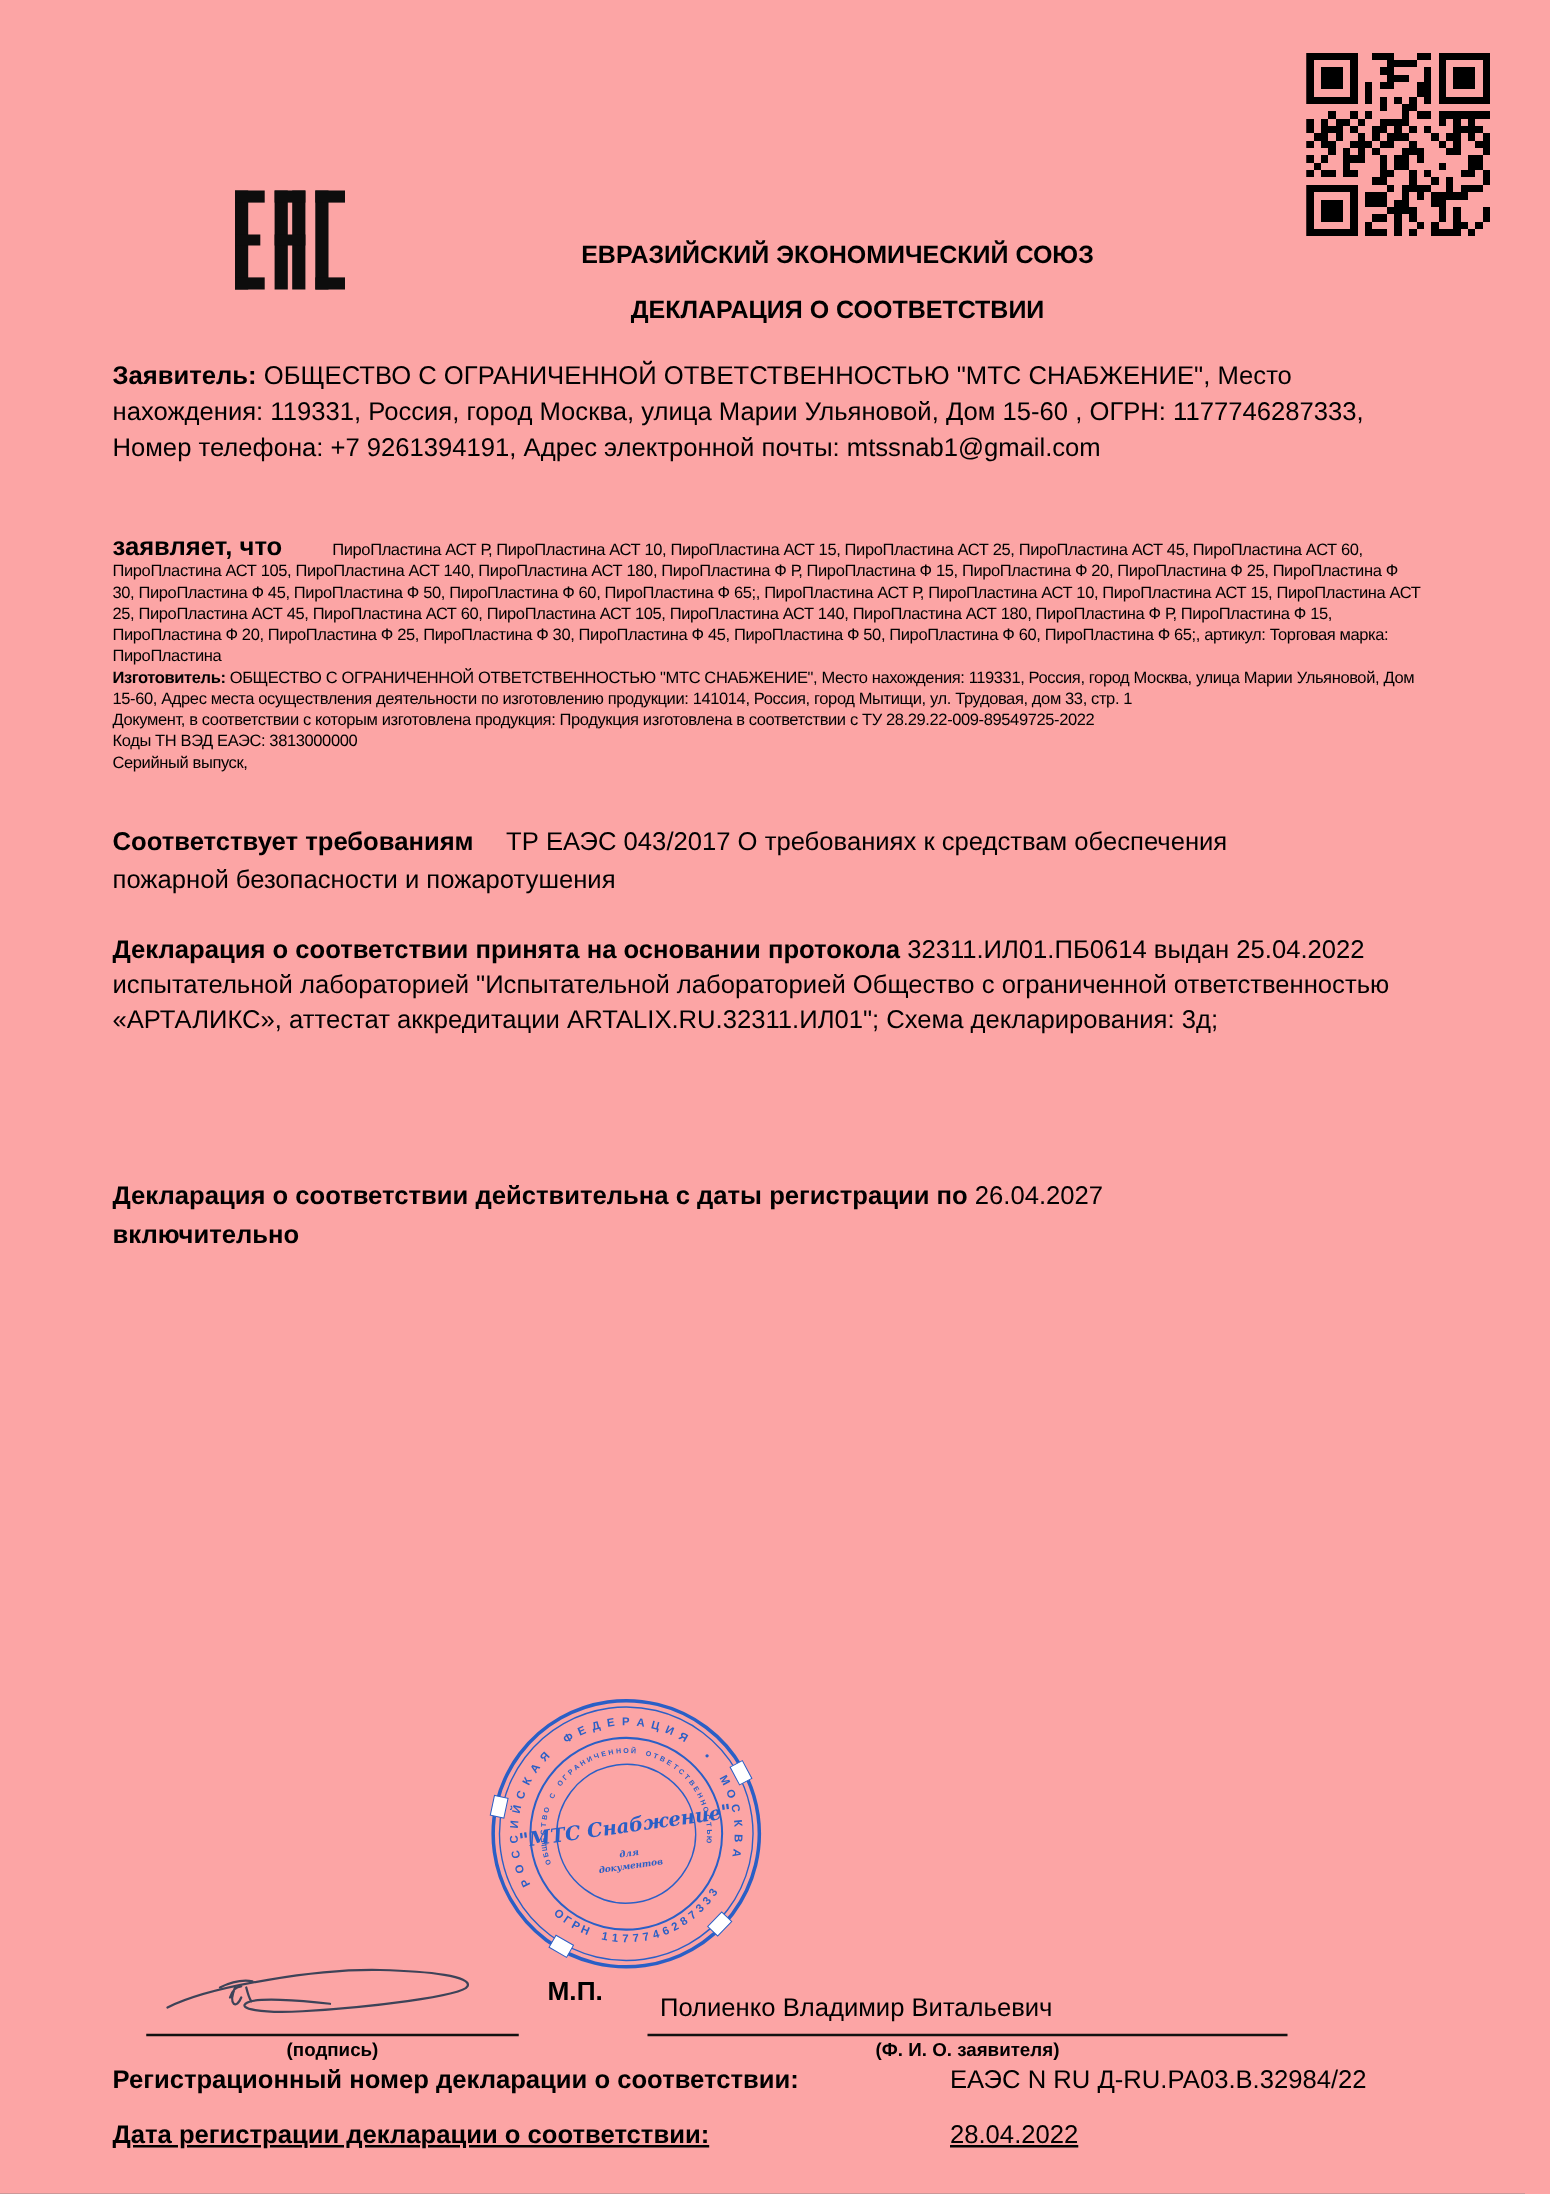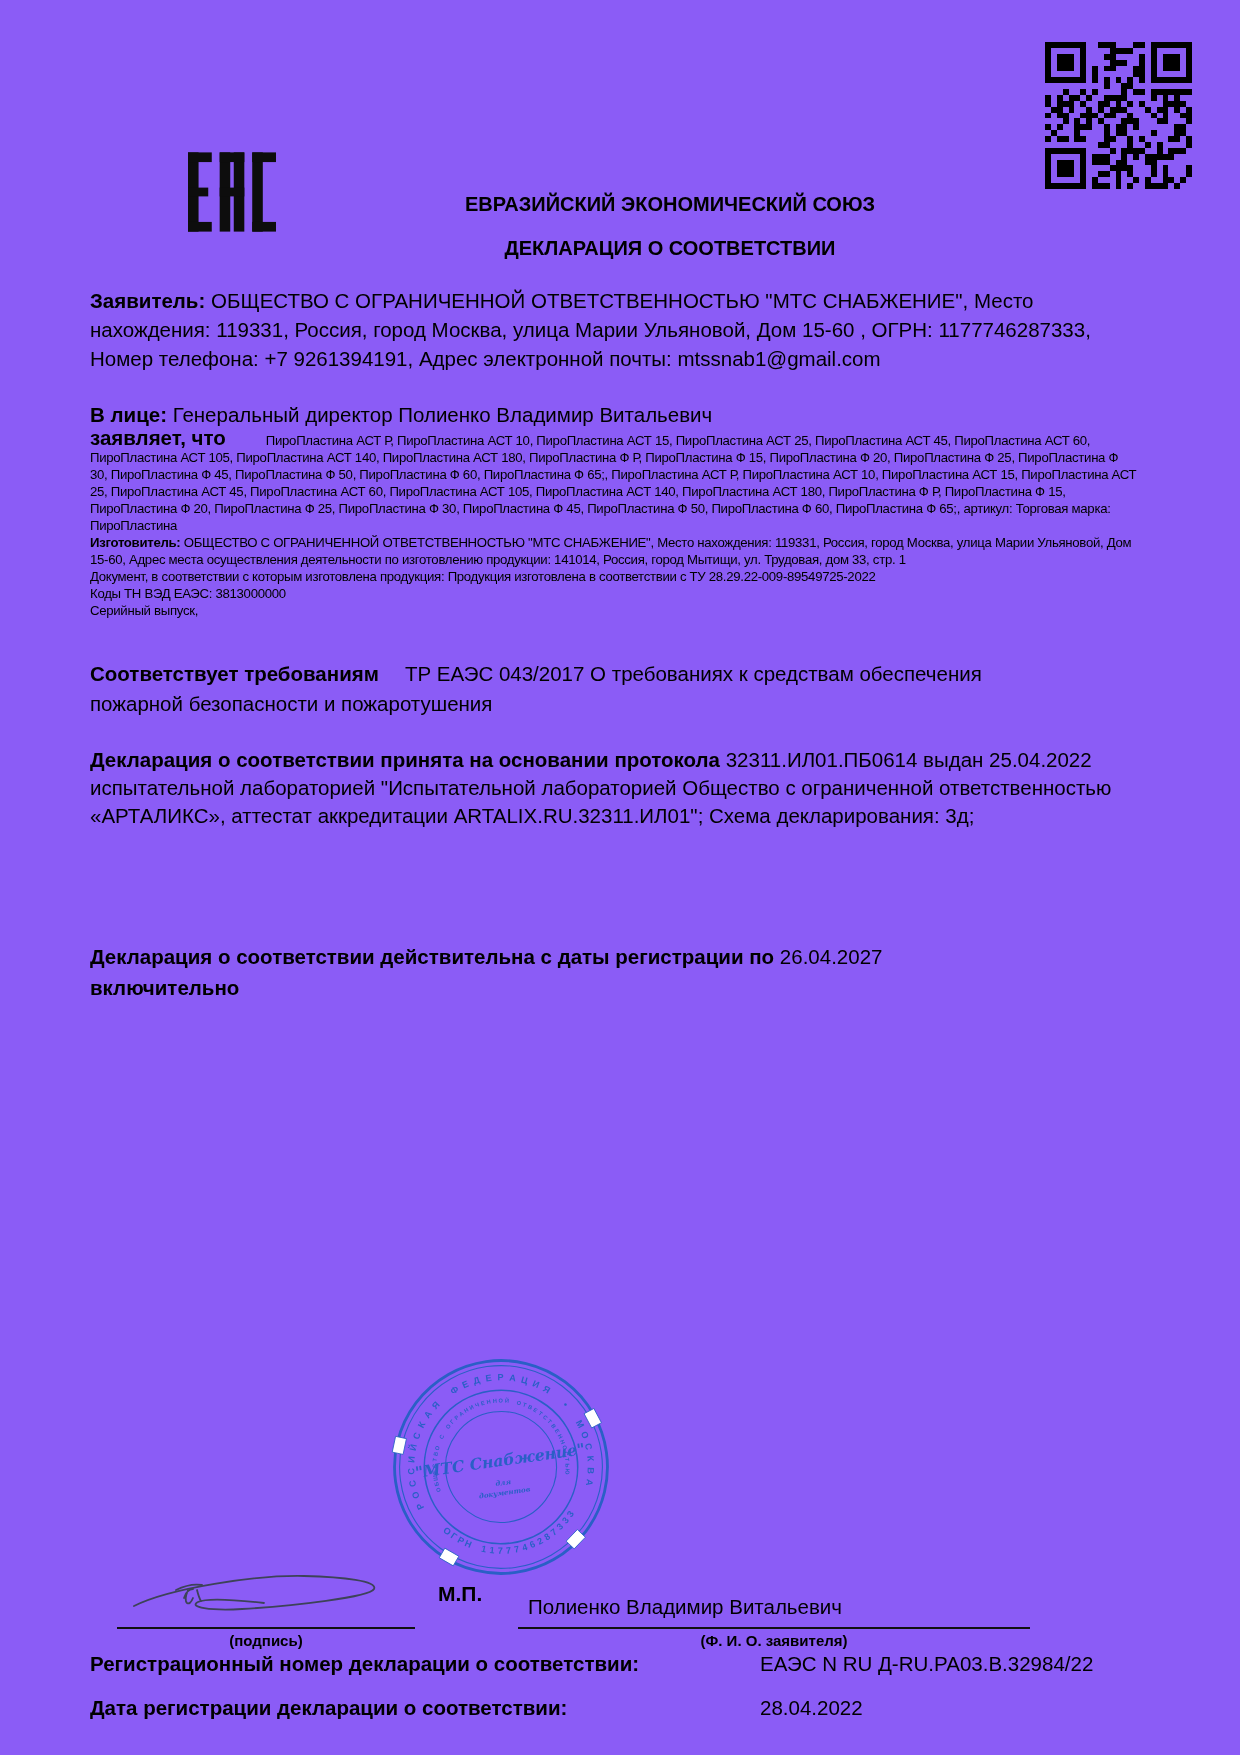--- a/index.html
+++ b/index.html
@@ -1,17 +1,17 @@
 <!DOCTYPE html>
 <html><head>
 <meta charset="utf-8">
 <style>
   html,body{margin:0;padding:0;background:#888;}
   .page{
-    position:relative;width:1240px;height:1755px;margin:0 auto;background:#8b5cf6;
+    position:relative;width:1240px;height:1755px;margin:0 auto;background:#fca5a5;
     font-family:"Liberation Sans",sans-serif;color:#000;overflow:hidden;
   }
   .abs{position:absolute;}
   
   .title{left:90px;width:1160px;text-align:center;font-weight:bold;font-size:20px;}
   .title-union{top:193px;}
   .title-doc{top:237px;}
   .eac{left:188px;top:152px;}
   .qr{left:1045px;top:42px;}
   
@@ -36,21 +36,21 @@
   .line-sign{left:117px;top:1627px;width:298px;}
   .line-fio{left:518px;top:1627px;width:512px;}
   .cap{font-size:15px;font-weight:bold;text-align:center;}
   .cap-sign{left:117px;top:1632px;width:298px;}
   .cap-fio{left:518px;top:1632px;width:512px;}
   .mp{left:438px;top:1582px;font-size:21px;font-weight:bold;text-align:center;}
   .fio-name{left:528px;top:1595px;font-size:20.5px;}
   .reg-label{left:90px;font-size:20.5px;font-weight:bold;}
   .reg-value{left:760px;font-size:20.5px;}
   .row1{top:1652px;}
-  .row2{top:1696px;}
+  .row2{top:1696px;text-decoration:underline;}
 </style>
 </head>
 <body>
 
 <div class="page">
 
   <div class="abs eac">
     <svg width="88" height="80" viewBox="0 0 100 90">
       <g fill="#0d0d0d">
         <rect x="0" y="0" width="12" height="90"></rect>
@@ -374,24 +374,20 @@
   </div>
 
   <div class="abs title title-union">ЕВРАЗИЙСКИЙ ЭКОНОМИЧЕСКИЙ СОЮЗ</div>
   <div class="abs title title-doc">ДЕКЛАРАЦИЯ О СООТВЕТСТВИИ</div>
 
   <div class="abs big applicant">
     <b>Заявитель:</b>
     <span>ОБЩЕСТВО С ОГРАНИЧЕННОЙ ОТВЕТСТВЕННОСТЬЮ "МТС СНАБЖЕНИЕ", Место нахождения: 119331, Россия, город Москва, улица Марии Ульяновой, Дом 15-60 , ОГРН: 1177746287333, Номер телефона: +7 9261394191, Адрес электронной почты: mtssnab1@gmail.com</span>
   </div>
 
-  <div class="abs big person">
-    <b>В лице:</b>
-    <span>Генеральный директор Полиенко Владимир Витальевич</span>
-  </div>
 
   <div class="abs declares">
     <p><b class="big-label">заявляет, что</b><span class="gap40"></span><span>ПироПластина АСТ Р, ПироПластина АСТ 10, ПироПластина АСТ 15, ПироПластина АСТ 25, ПироПластина АСТ 45, ПироПластина АСТ 60, ПироПластина АСТ 105, ПироПластина АСТ 140, ПироПластина АСТ 180,  ПироПластина Ф Р, ПироПластина Ф 15, ПироПластина Ф 20, ПироПластина Ф 25, ПироПластина Ф 30, ПироПластина Ф 45, ПироПластина Ф 50, ПироПластина Ф 60, ПироПластина Ф 65;, ПироПластина АСТ Р, ПироПластина АСТ 10, ПироПластина АСТ 15, ПироПластина АСТ 25, ПироПластина АСТ 45, ПироПластина АСТ 60, ПироПластина АСТ 105, ПироПластина АСТ 140, ПироПластина АСТ 180,  ПироПластина Ф Р, ПироПластина Ф 15, ПироПластина Ф 20, ПироПластина Ф 25, ПироПластина Ф 30, ПироПластина Ф 45, ПироПластина Ф 50, ПироПластина Ф 60, ПироПластина Ф 65;, артикул: Торговая марка: ПироПластина</span></p>
     <p><b>Изготовитель:</b> <span>ОБЩЕСТВО С ОГРАНИЧЕННОЙ ОТВЕТСТВЕННОСТЬЮ "МТС СНАБЖЕНИЕ", Место нахождения: 119331, Россия, город Москва, улица Марии Ульяновой, Дом 15-60, Адрес места осуществления деятельности по изготовлению продукции: 141014, Россия, город Мытищи, ул. Трудовая, дом 33, стр. 1</span></p>
     <p>Документ, в соответствии с которым изготовлена продукция: Продукция изготовлена в соответствии с ТУ 28.29.22-009-89549725-2022</p>
     <p>Коды ТН ВЭД ЕАЭС: 3813000000</p>
     <p>Серийный выпуск,</p>
   </div>
 
   <div class="abs big conform">

